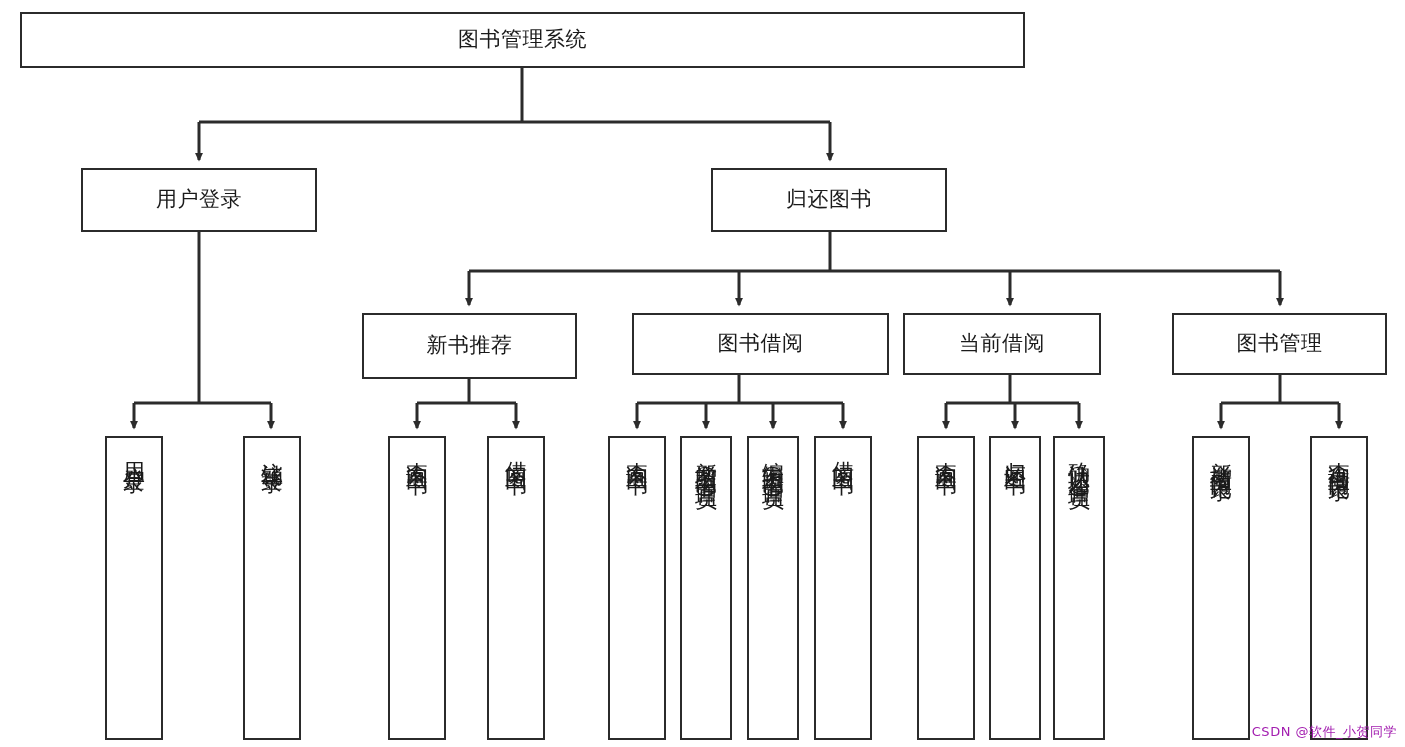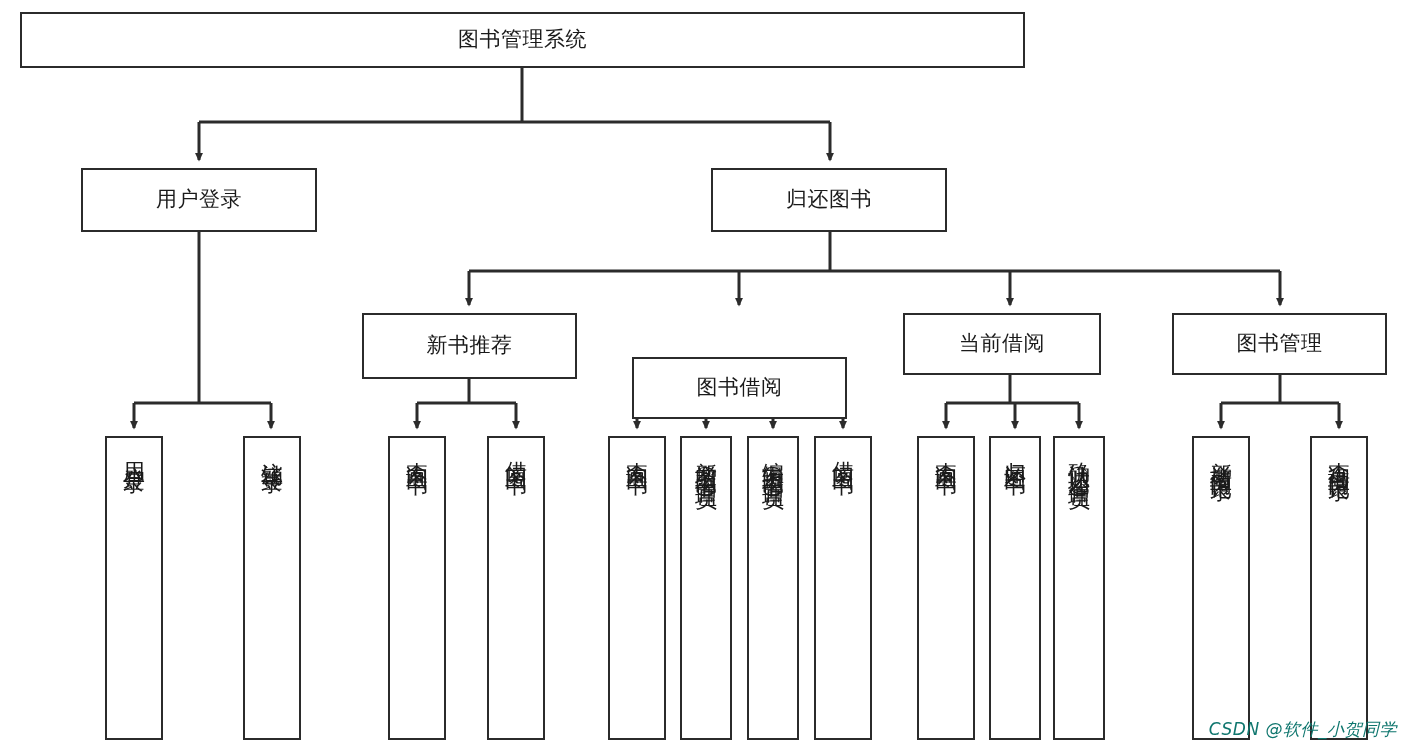--- a/index.html
+++ b/index.html
@@ -59,26 +59,25 @@
     text-orientation: upright;
     font-size: 22px;
     letter-spacing: 4px;
     line-height: 1;
     white-space: nowrap;
   }
   #watermark {
     position: absolute;
     right: 8px;
     bottom: 6px;
-    font-size: 17px;
-    color: #0f766e;
+    font-size: 13px;
+    color: #a21caf;
     letter-spacing: 0.5px;
     white-space: nowrap;
     pointer-events: none;
-    font-style: italic;
   }
 </style>
 </head>
 <body>
 
 <div id="diagram-root">
 
   <svg class="edges" viewBox="0 0 1405 747" xmlns="http://www.w3.org/2000/svg">
     <defs>
       <marker id="arrow" markerWidth="9" markerHeight="9" refX="7.5" refY="4.2" orient="auto" markerUnits="userSpaceOnUse">
@@ -136,21 +135,21 @@
   <div class="node horiz" style="left:81px; top:168px; width:236px; height:64px;">
     <span class="label">用户登录</span>
   </div>
   <div class="node horiz" style="left:711px; top:168px; width:236px; height:64px;">
     <span class="label">归还图书</span>
   </div>
 
   <div class="node horiz" style="left:362px; top:313px; width:215px; height:66px;">
     <span class="label">新书推荐</span>
   </div>
-  <div class="node horiz" style="left:632px; top:313px; width:215px; height:62px;margin-top:44px;">
+  <div class="node horiz" style="left:632px; top:313px; width:257px; height:62px;">
     <span class="label">图书借阅</span>
   </div>
   <div class="node horiz" style="left:903px; top:313px; width:198px; height:62px;">
     <span class="label">当前借阅</span>
   </div>
   <div class="node horiz" style="left:1172px; top:313px; width:215px; height:62px;">
     <span class="label">图书管理</span>
   </div>
 
   <div class="node leaf" style="left:105px; top:436px; width:58px; height:304px;">

